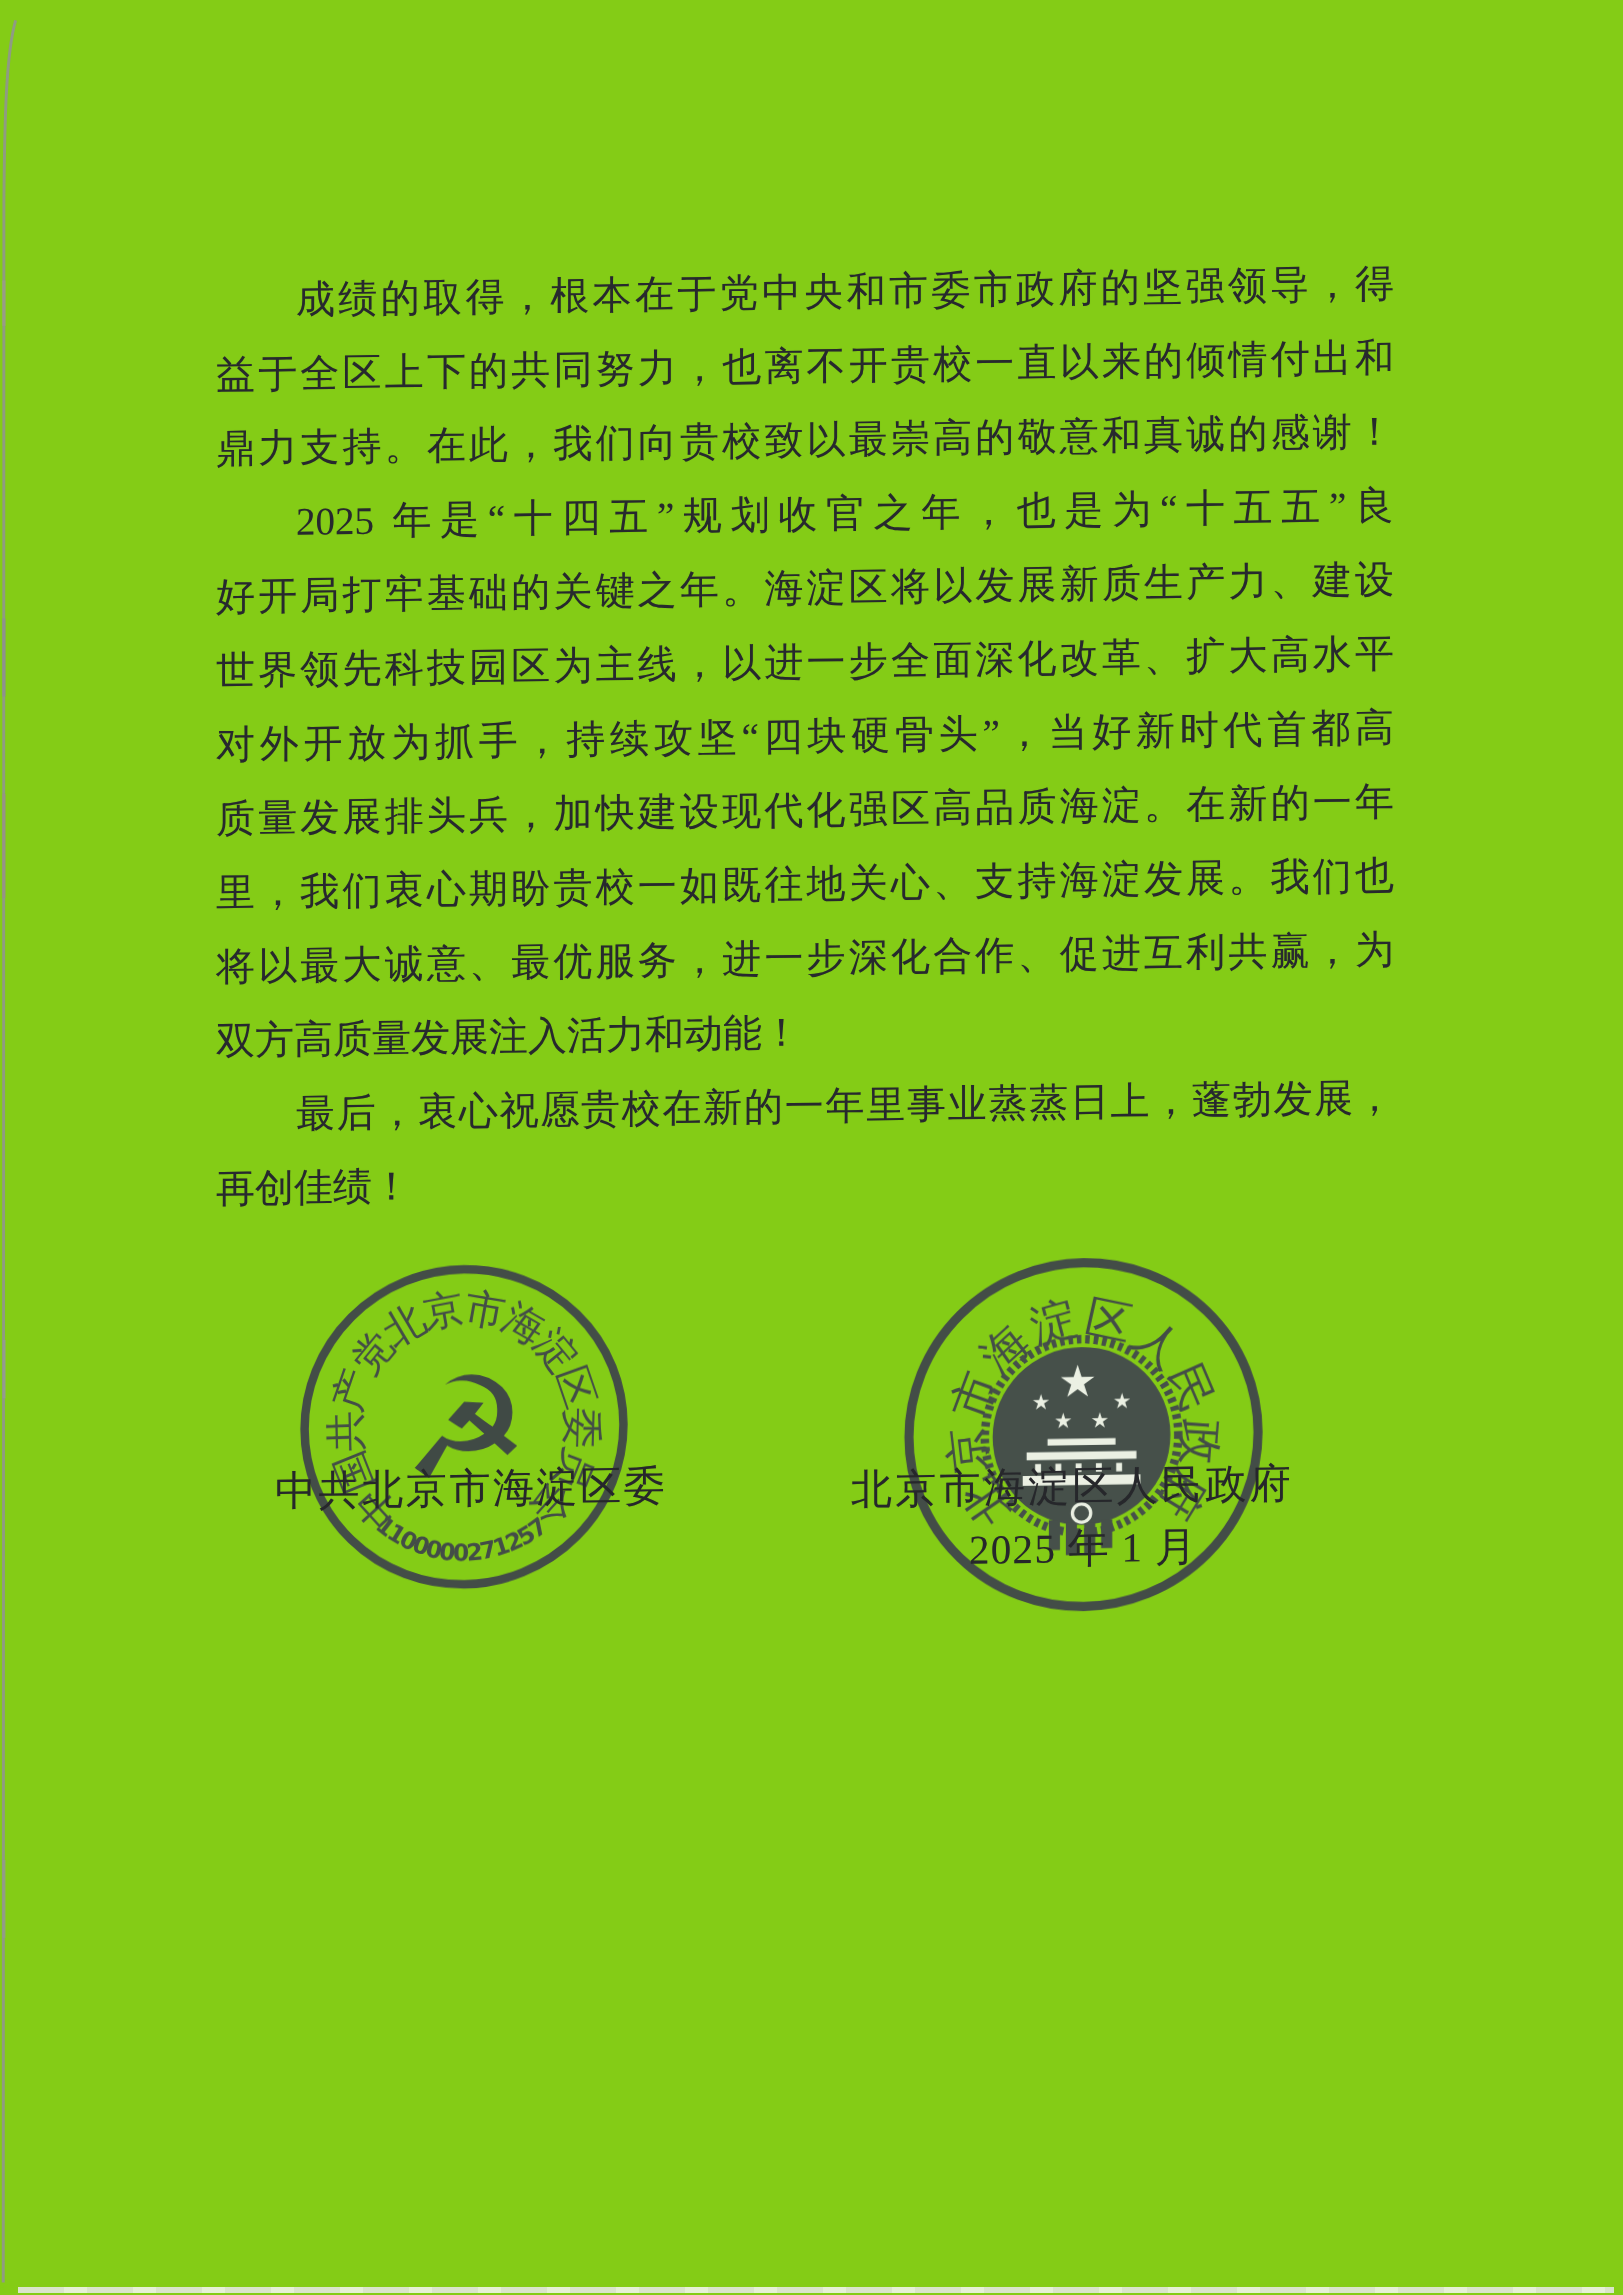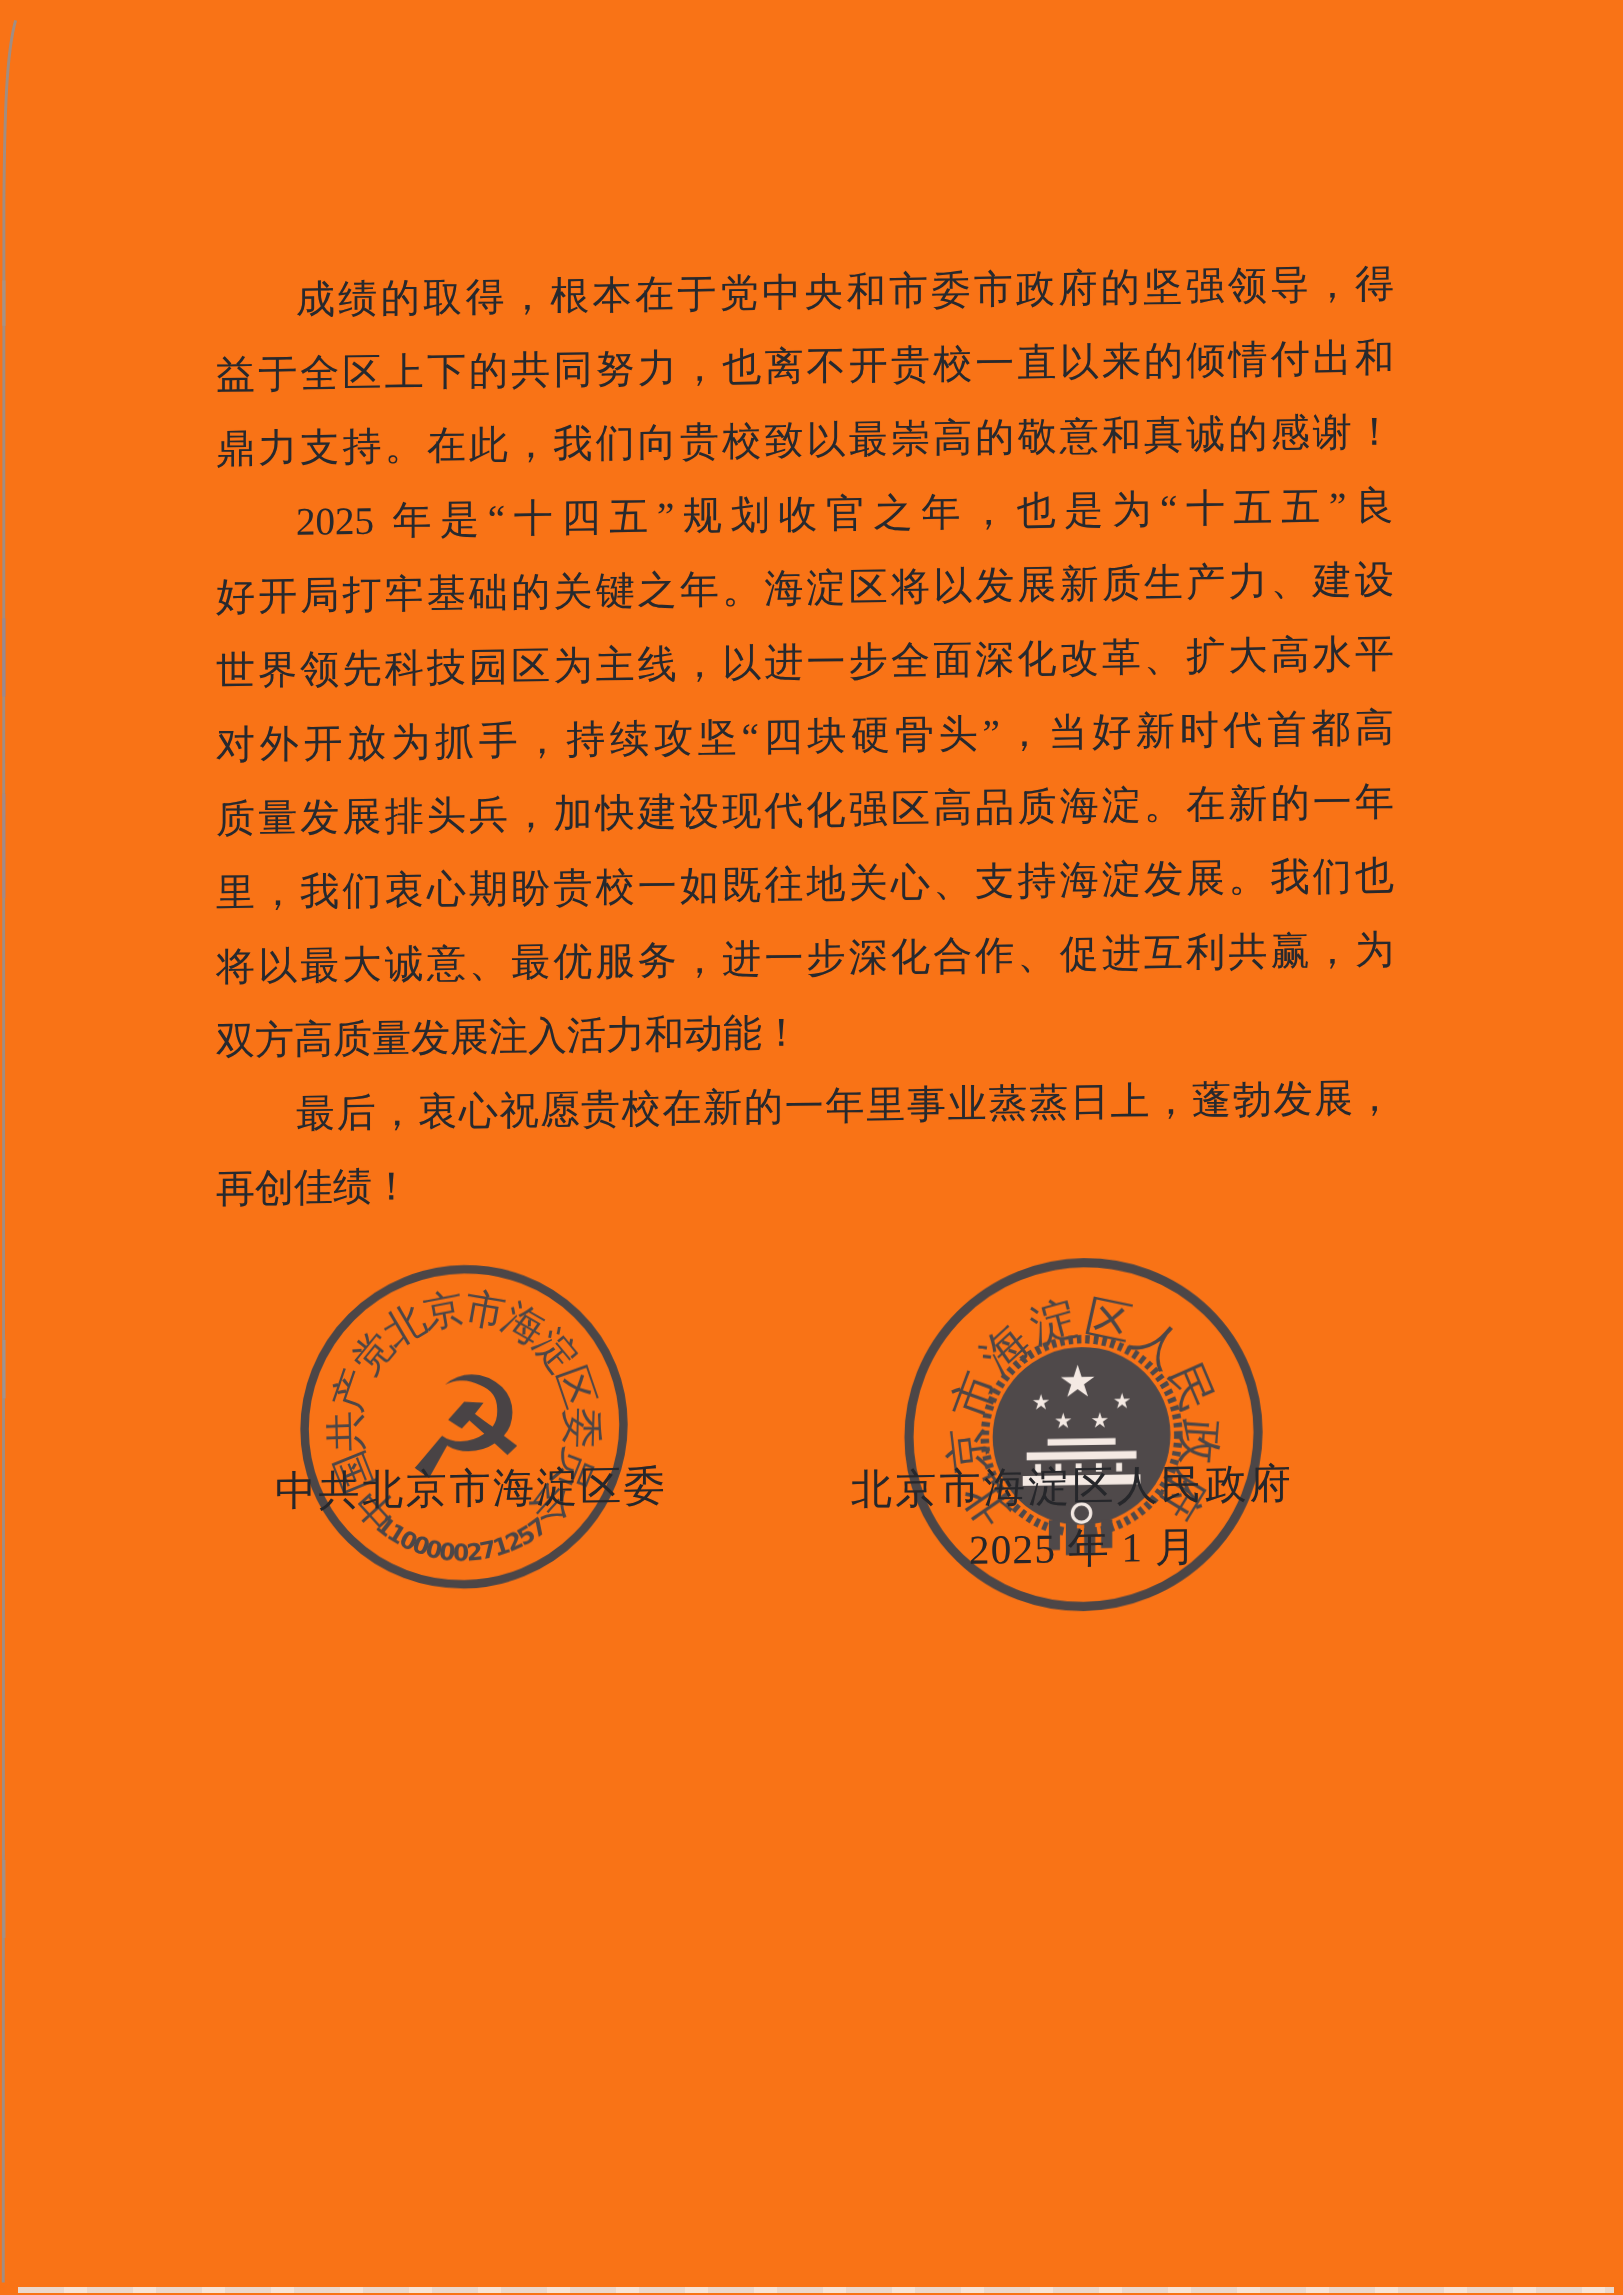--- a/index.html
+++ b/index.html
@@ -1,19 +1,19 @@
 <!DOCTYPE html>
 <html style="font-size:10.5px"><head>
 <meta charset="utf-8">
 <style>
   html,body{margin:0;padding:0;background:#e8e8e8;}
   .page{
     position:relative;
     width:1623px;height:2295px;
-    background:#f97316;
+    background:#84cc16;
     overflow:hidden;
     font-family:"Liberation Serif","DejaVu Serif",serif;
   }
   
   .sheet{
     position:absolute;left:0;top:0;right:0;bottom:0;
     transform:skewY(-0.85deg);
     transform-origin:216px 0;
   }
   .body-text{

